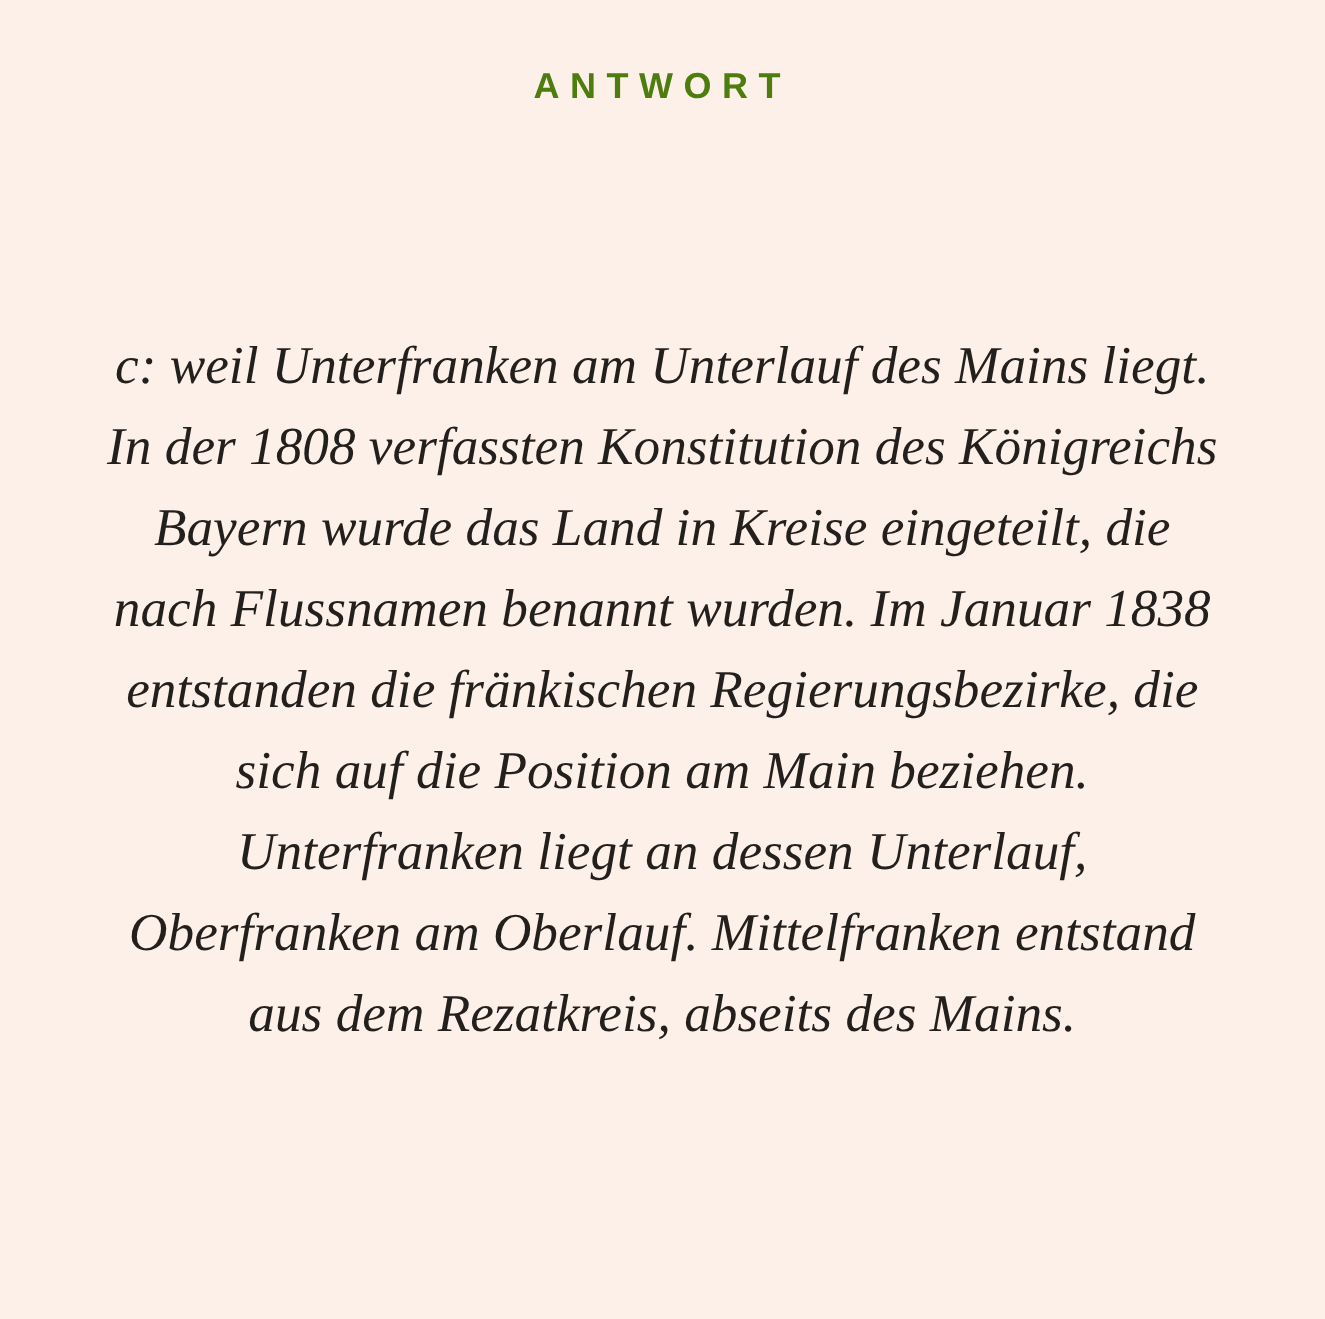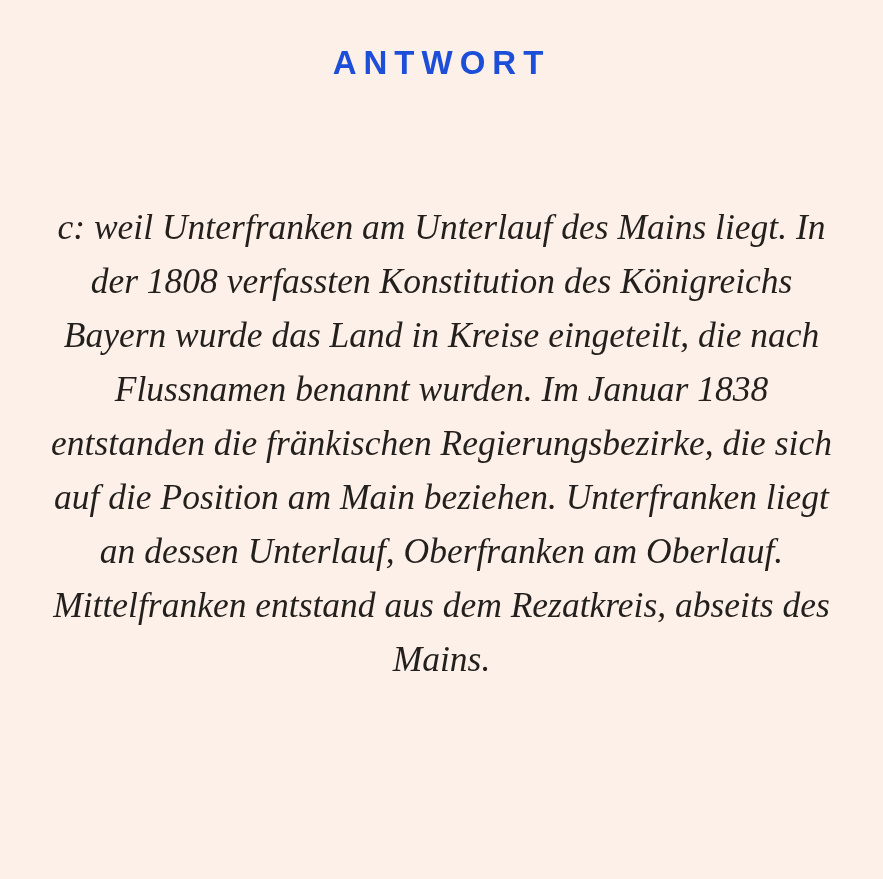--- a/index.html
+++ b/index.html
@@ -20,40 +20,40 @@
     box-sizing: border-box;
     background: #fdf0e9;
   }
   .heading {
     position: absolute;
     top: 44px;
     left: 0;
     width: 883px;
     text-align: center;
     font-family: "Liberation Sans", sans-serif;
-    font-size: 33px;
+    font-size: 24px;
     font-weight: bold;
     letter-spacing: 7px;
-    color: #1d4ed8;
+    color: #4d7c0f;
     text-transform: uppercase;
   }
   .answer-block {
     position: absolute;
     top: 200px;
     left: 50px;
     width: 783px;
   }
   .answer-text {
     font-family: "Liberation Serif", serif;
     font-style: italic;
     font-size: 35.5px;
     line-height: 54px;
     color: #231f1c;
     text-align: center;
-    margin: 0;
+    margin: 16px;
   }
 </style>
 </head>
 <body>
 
 <div class="page">
 
   <div class="heading">ANTWORT</div>
 
   <div class="answer-block">

